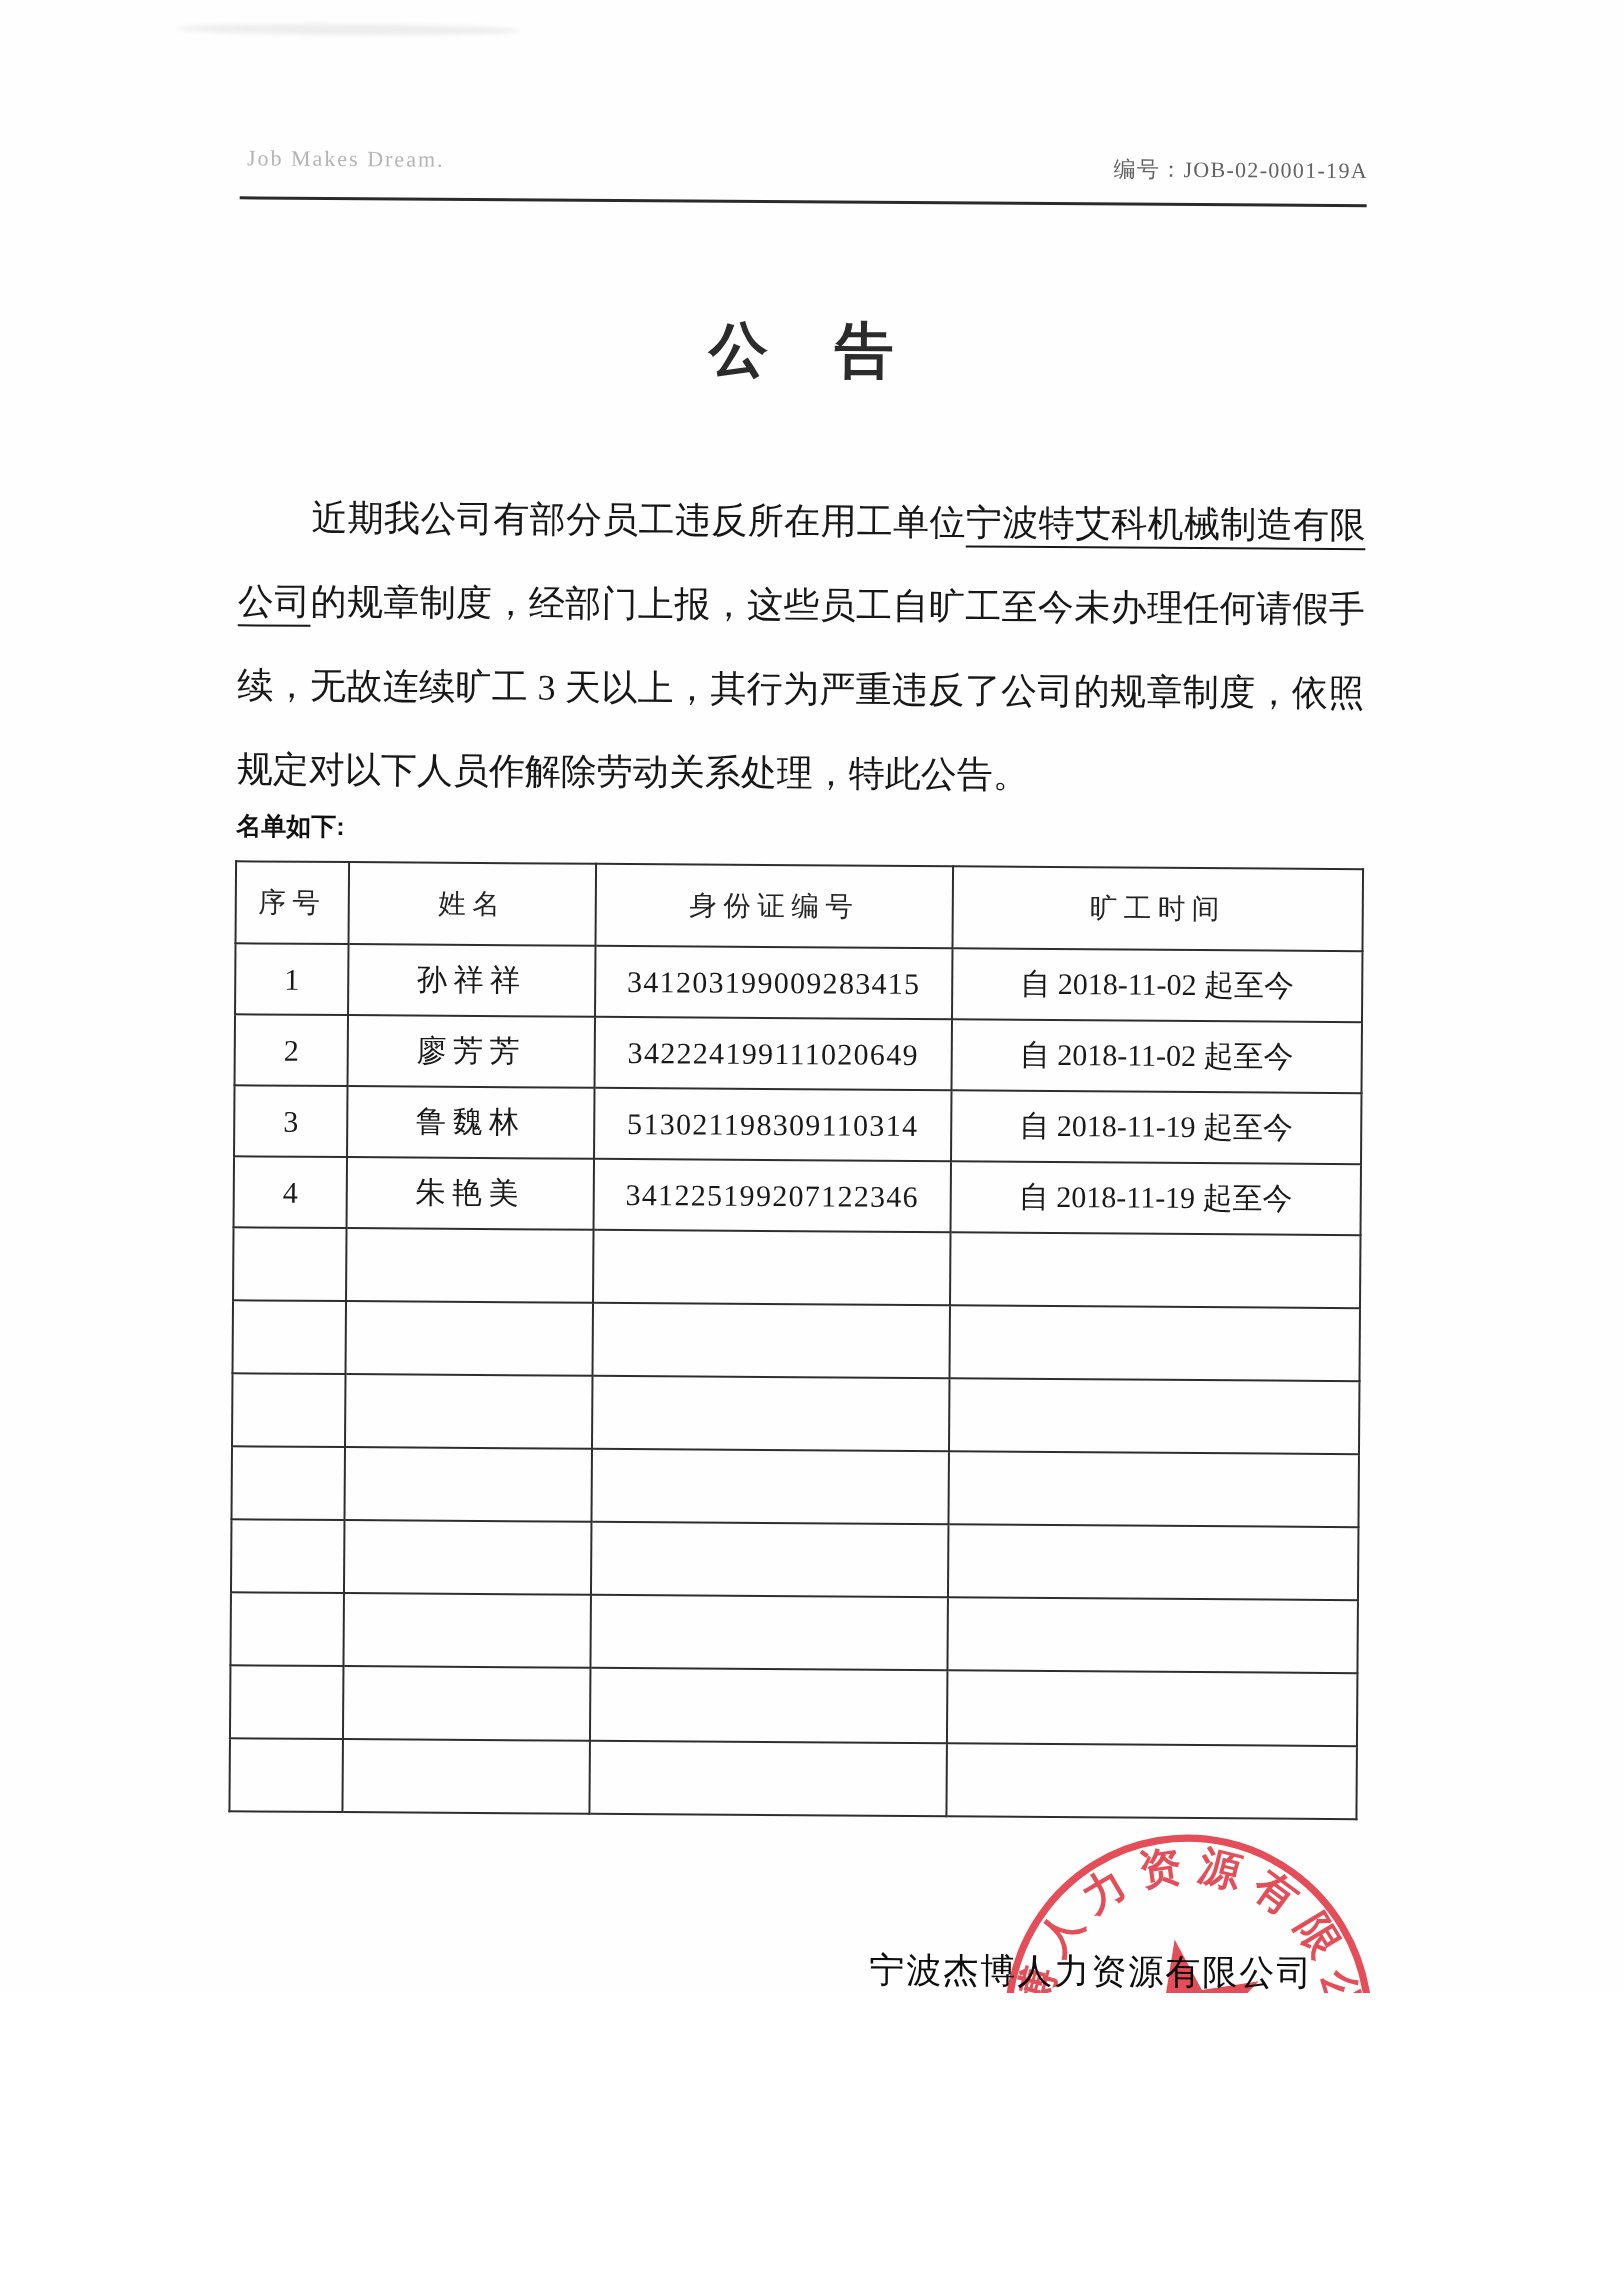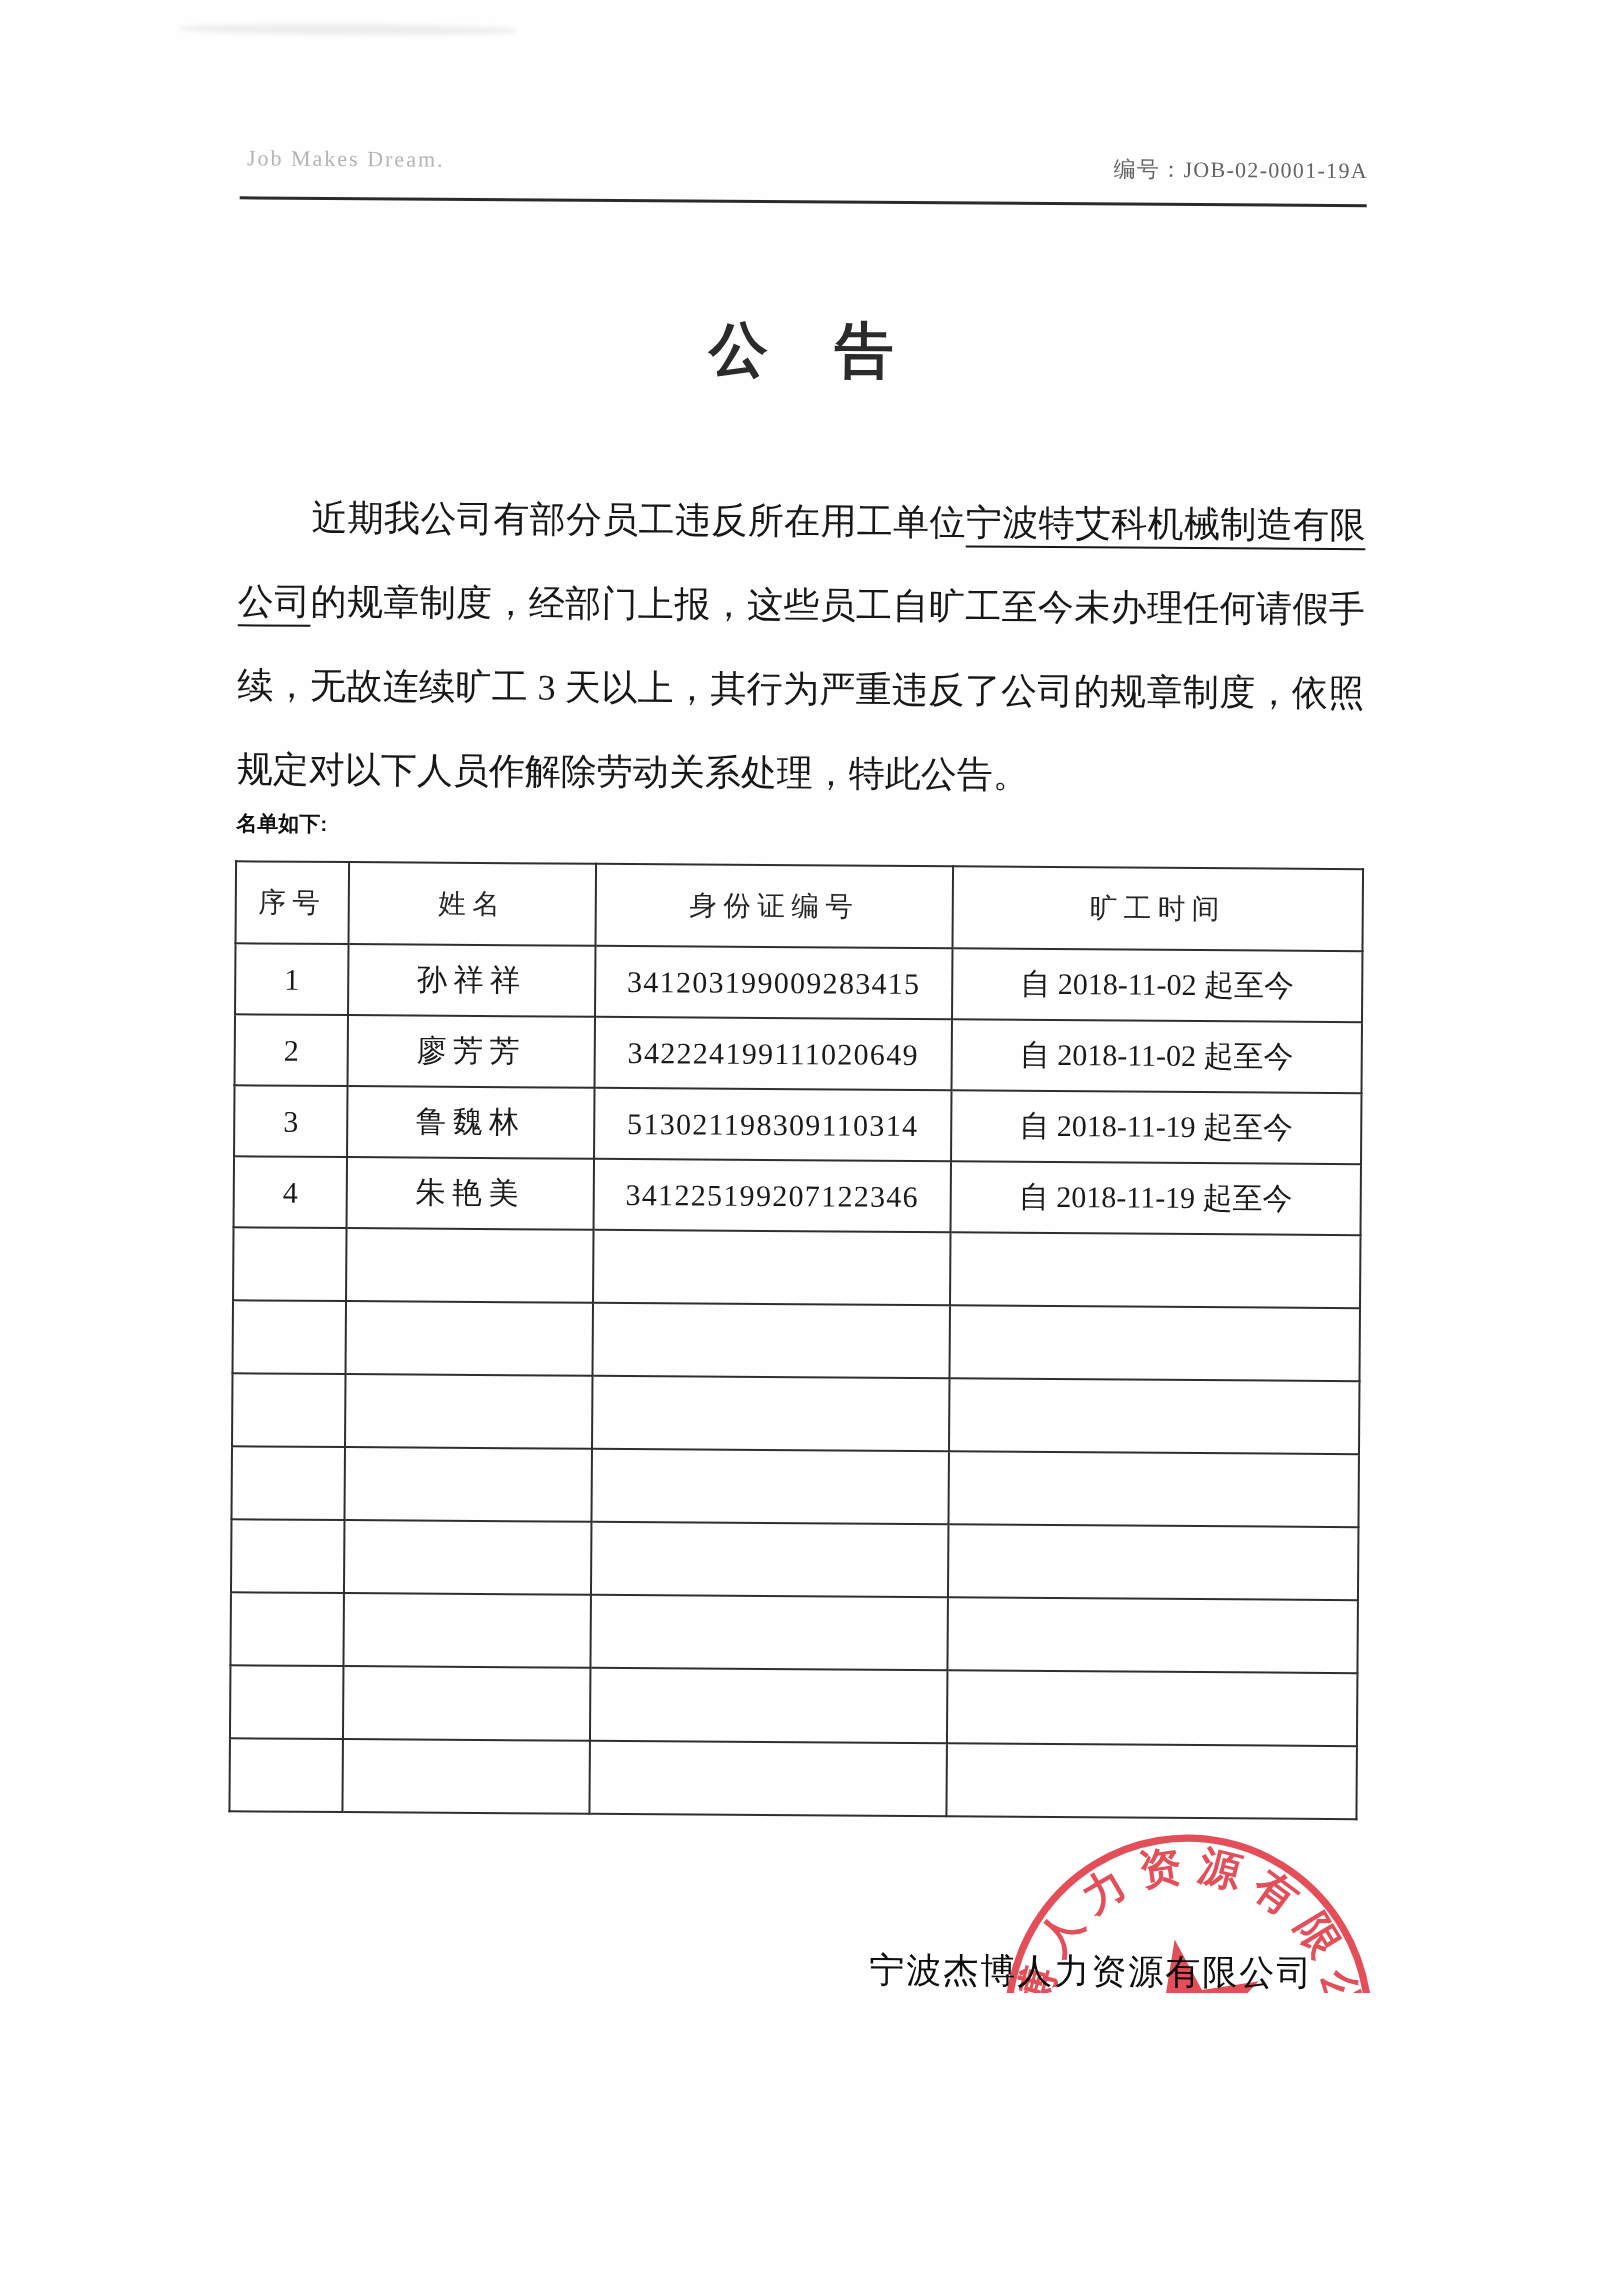--- a/index.html
+++ b/index.html
@@ -24,21 +24,21 @@
   .title { position:absolute; left:241px; top:306px; width:1127px; text-align:center;
     font-size:59px; font-weight:bold; letter-spacing:3.9px; color:#2b2b2b; }
 
   
   .body-text { position:absolute; left:241px; top:474px; width:1127px;
     font-size:36px; line-height:84px; text-align:justify; color:#171717; }
   .body-text p { margin:0; text-indent:73px; }
   .company-underline { text-decoration:underline; text-decoration-thickness:2px;
     text-underline-offset:10.5px; }
 
-  .list-label { position:absolute; left:241px; top:808px; font-size:21px; font-weight:bold;
+  .list-label { position:absolute; left:241px; top:808px; font-size:25px; font-weight:bold;
     font-family:"Liberation Sans","DejaVu Sans",sans-serif; color:#101010; }
 
   
   .notice-table { position:absolute; left:240px; top:859px; width:1127px;
     border-collapse:collapse; table-layout:fixed; font-size:30px; color:#191919;
     border:2.6px solid #242424; }
   .notice-table td { border:2px solid #2e2e2e; text-align:center; vertical-align:middle;
     padding:0; overflow:hidden; white-space:nowrap; }
   tr.hdr-row  td { height:80px; font-size:27.5px; letter-spacing:6.5px; color:#242424; }
   tr.data-row td { height:69px; }

